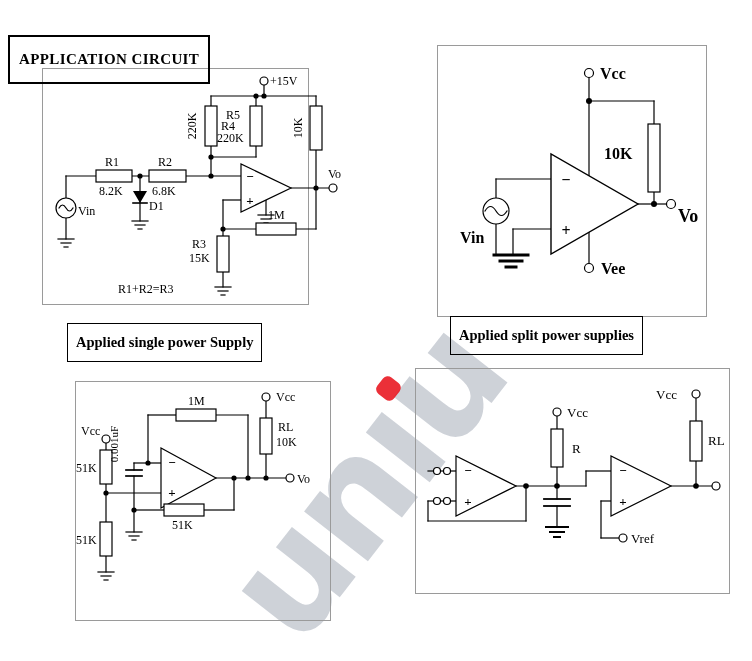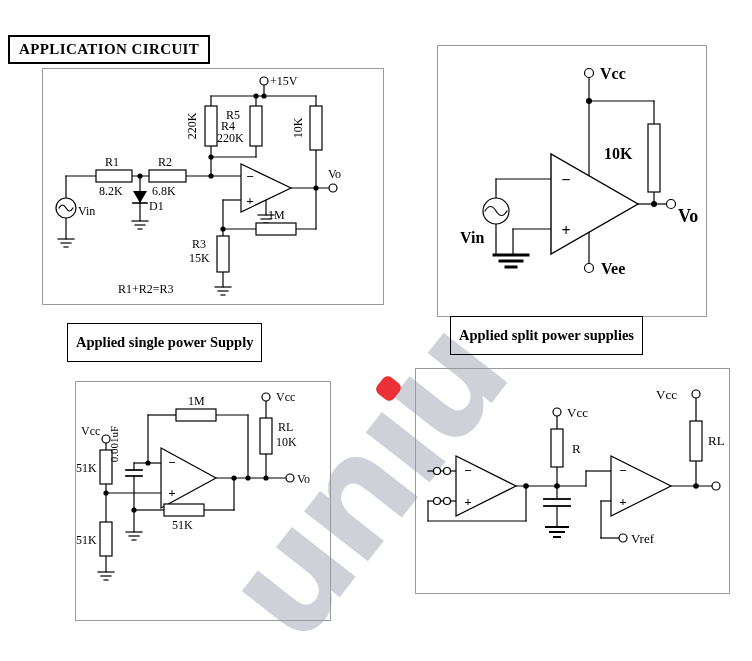--- a/index.html
+++ b/index.html
@@ -3,21 +3,21 @@
 <meta charset="utf-8">
 <style>
   *{margin:0;padding:0;box-sizing:border-box}
   html,body{width:752px;height:661px}
   body{position:relative;background:#ffffff;font-family:"Liberation Serif",serif;overflow:hidden}
   .watermark{position:absolute;left:365px;top:482px;transform:translate(-50%,-50%) rotate(-52deg);
     font-family:"DejaVu Sans",sans-serif;font-weight:bold;font-size:148px;letter-spacing:-5px;
     color:#c2c7cf;opacity:.8;z-index:0;white-space:nowrap;line-height:1}
   .wm-dot{position:absolute;left:378px;top:378px;width:21px;height:21px;border-radius:6px;
     background:#e8131d;opacity:.88;transform:rotate(-52deg);z-index:0}
-  .titlebox{position:absolute;left:8px;top:35px;border:2px solid #000;padding:4px 9px;
+  .titlebox{position:absolute;left:8px;top:35px;border:2px solid #000;padding:14px 9px;
     font-weight:bold;font-size:15px;letter-spacing:.4px;color:#000;z-index:2}
   .caption{position:absolute;border:1px solid #000;padding:10px 8px;font-weight:bold;
     font-size:14.5px;color:#000;z-index:2;white-space:nowrap}
   .cbox{position:absolute;border:1px solid #9a9a9a;z-index:1}
   .cbox svg{display:block}
   svg text{font-family:"Liberation Serif",serif;fill:#000}
   .wire{stroke:#000;stroke-width:1.2;fill:none;stroke-linecap:square}
   .comp{stroke:#000;stroke-width:1.2;fill:#fff}
   .dk{fill:#000;stroke:none}
   .lbl{font-size:12px}
@@ -29,21 +29,21 @@
   .sign16{font-size:16px;font-weight:bold}
 </style>
 </head>
 <body>
 
 <div class="watermark">unıu</div>
 <div class="wm-dot"></div>
 
 <div class="titlebox">APPLICATION CIRCUIT</div>
 
-<div class="cbox" style="left:42px;top:68px;width:342px;height:237px">
+<div class="cbox" style="left:42px;top:68px;width:267px;height:237px">
 <svg width="317" height="235" viewBox="0 0 317 235">
   <g>
     <line class="wire" x1="221" y1="16" x2="221" y2="27"></line>
     <line class="wire" x1="168" y1="27" x2="273" y2="27"></line>
     <line class="wire" x1="168" y1="27" x2="168" y2="107"></line>
     <line class="wire" x1="213" y1="27" x2="213" y2="88"></line>
     <line class="wire" x1="213" y1="88" x2="168" y2="88"></line>
     <line class="wire" x1="273" y1="27" x2="273" y2="119"></line>
     <line class="wire" x1="23" y1="107" x2="23" y2="129"></line>
     <line class="wire" x1="23" y1="107" x2="198" y2="107"></line>

